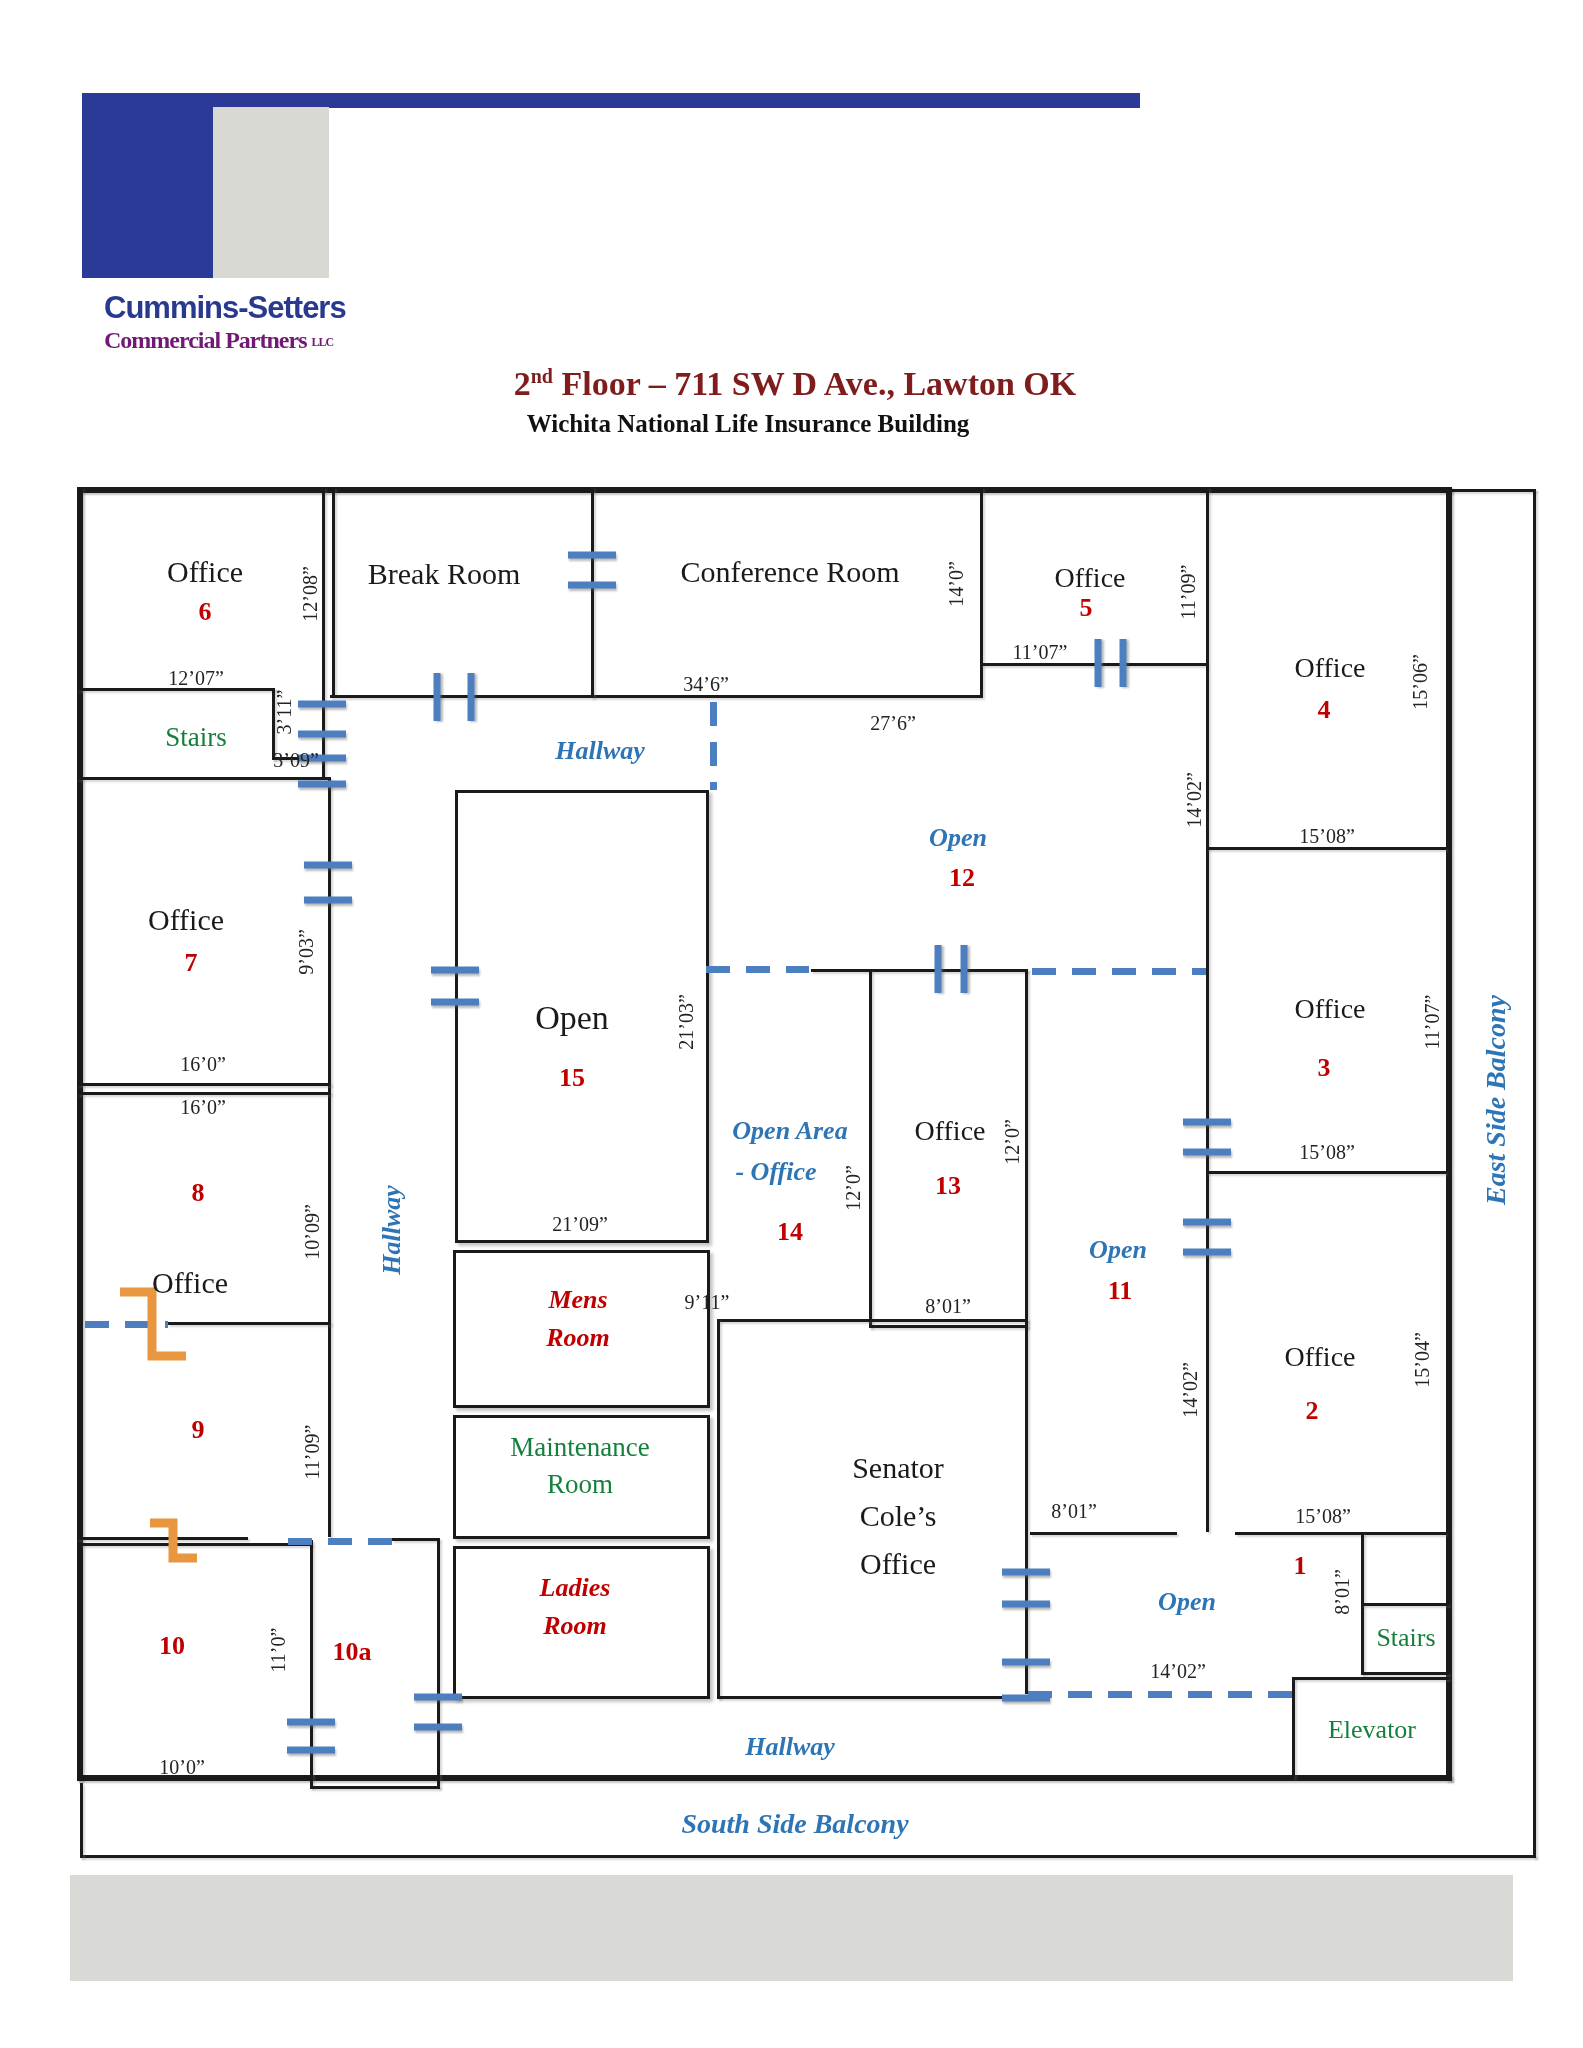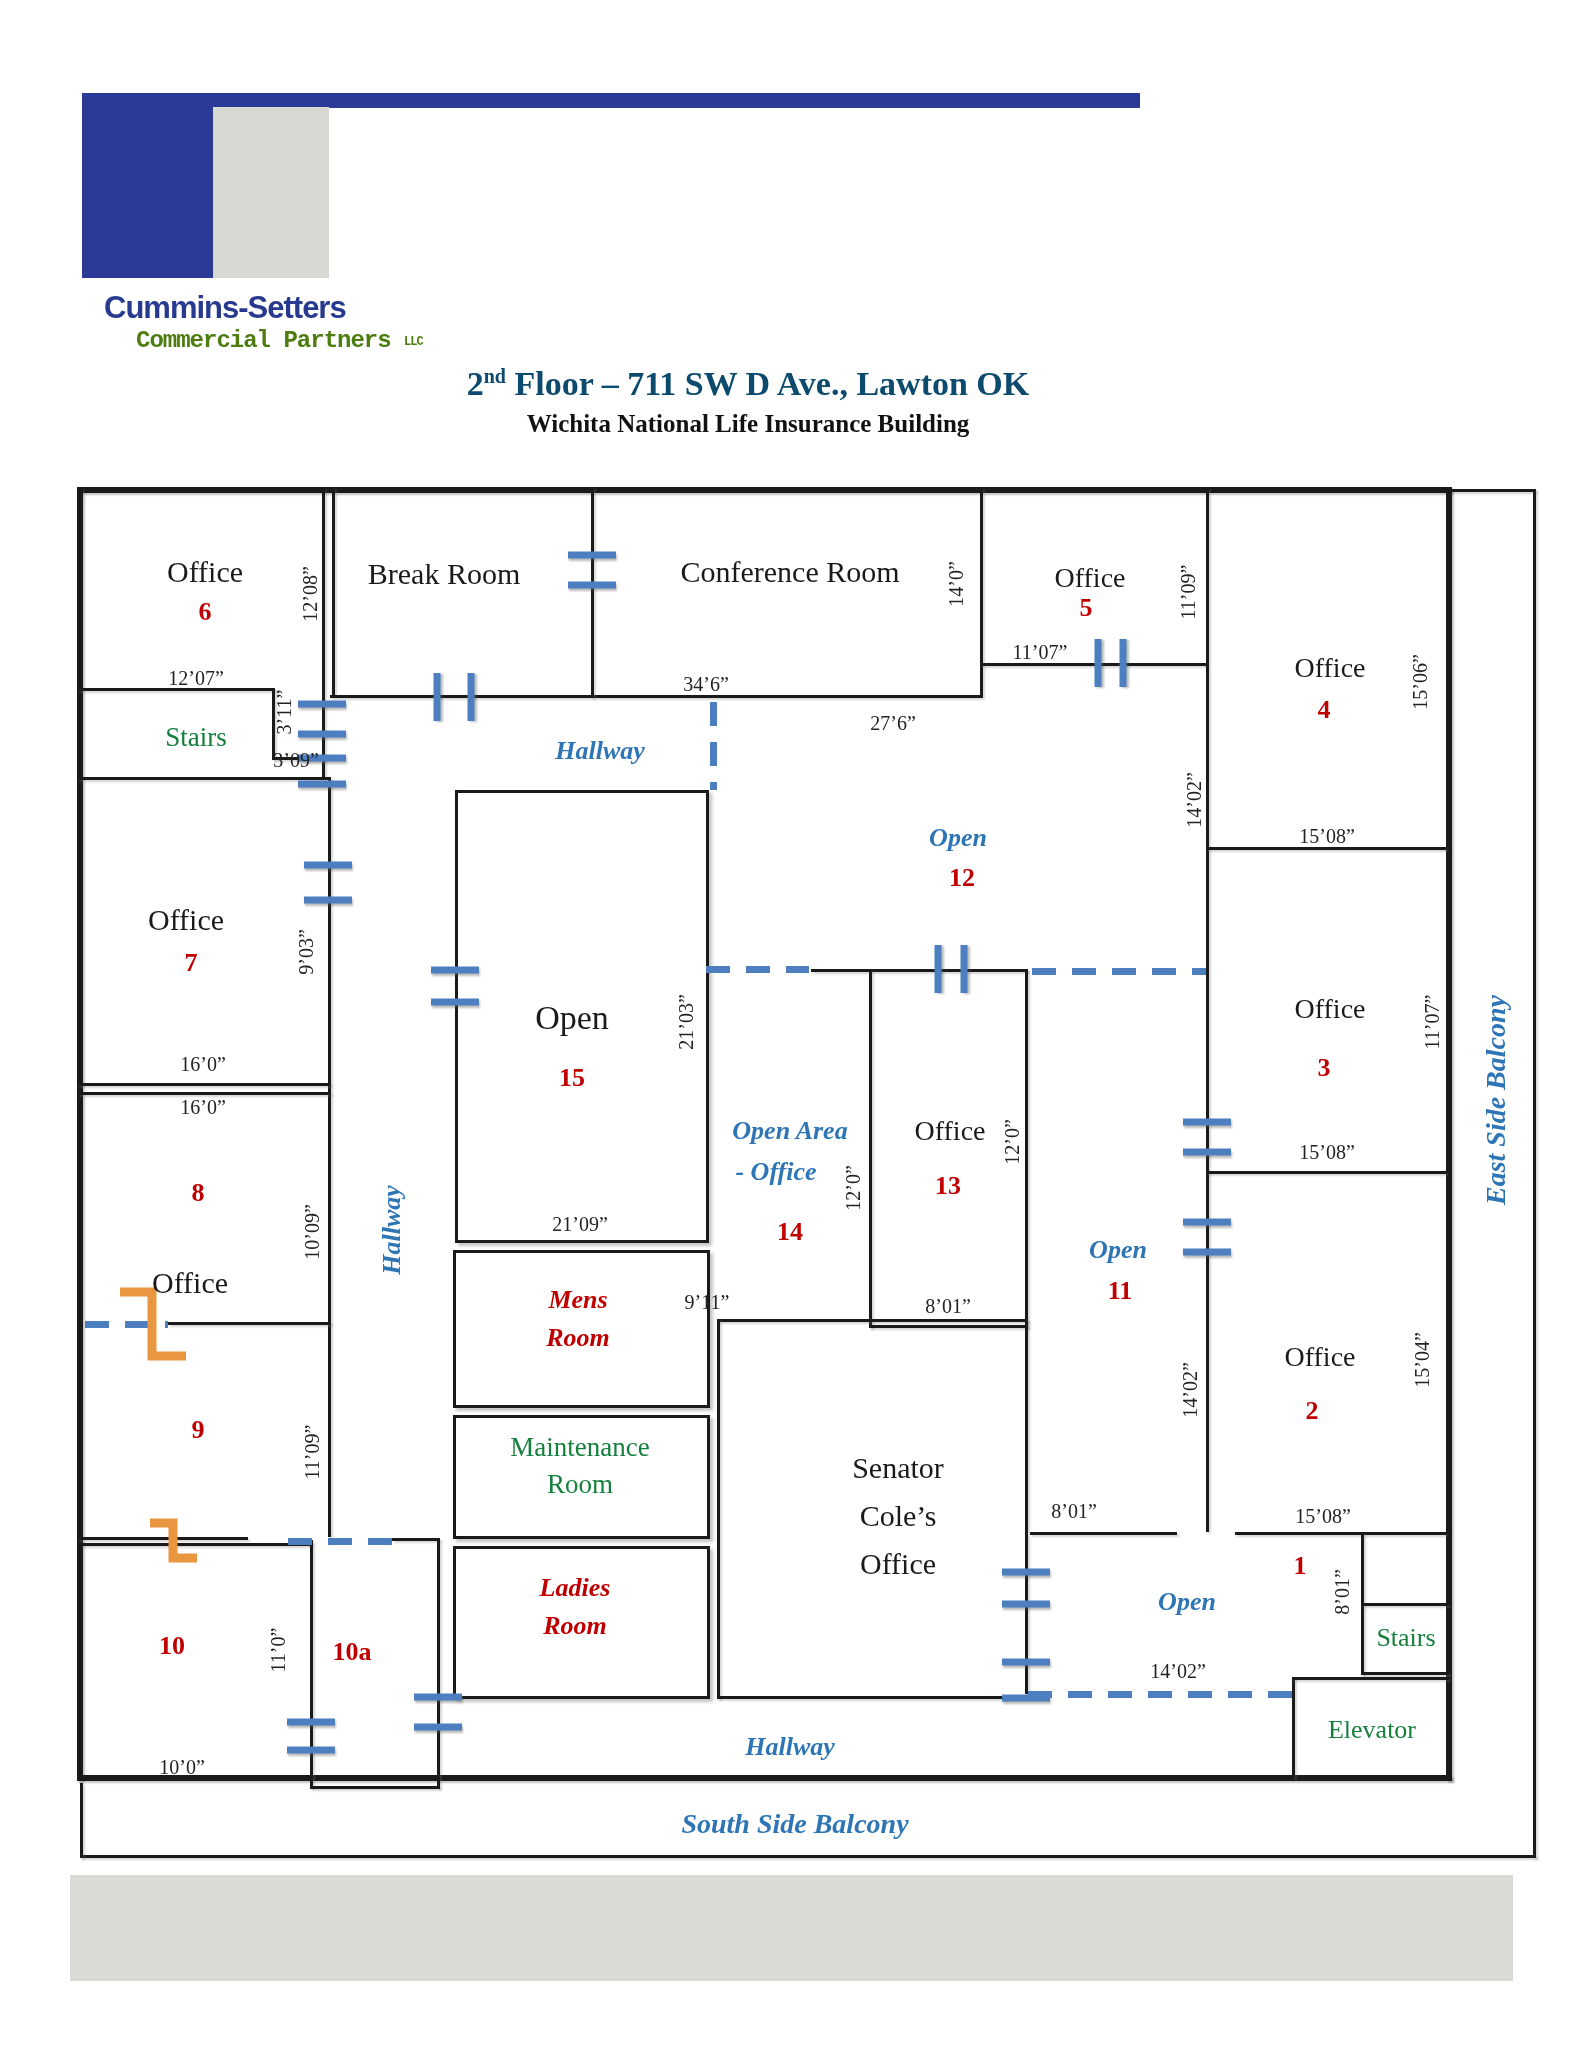--- a/index.html
+++ b/index.html
@@ -7,25 +7,25 @@
         font-family:"Liberation Serif",serif;}
   
   .hbar{position:absolute;background:#2b3a96;}
   .logo-sq{position:absolute;}
   .logo-letters{position:absolute;font-family:"Liberation Sans",sans-serif;font-weight:bold;
     font-size:100px;letter-spacing:-7px;line-height:1;}
   .logo-cs{color:#d9d9d4;}
   .logo-cp{color:#2b3a96;}
   .company1{position:absolute;font-family:"Liberation Sans",sans-serif;font-weight:bold;
     color:#283a8f;font-size:31px;letter-spacing:-1px;}
-  .company2{position:absolute;font-family:Liberation Mono, monospace;font-weight:bold;
-    color:#4d7c0f;font-size:24px;letter-spacing:-1px;margin-left:32px;}
+  .company2{position:absolute;font-family:Liberation Serif, serif;font-weight:bold;
+    color:#701a75;font-size:24px;letter-spacing:-1px;}
   .companyllc{font-size:12px;vertical-align:2px;}
-  .title{position:absolute;transform:translateX(-50%);font-weight:bold;color:#0c4a6e;
-    font-size:34px;white-space:nowrap;}
+  .title{position:absolute;transform:translateX(-50%);font-weight:bold;color:#7f1d1d;
+    font-size:34px;white-space:nowrap;margin-left:47px;}
   .title sup{font-size:20px;}
   .subtitle{position:absolute;transform:translateX(-50%);font-weight:bold;color:#111;
     font-size:25px;white-space:nowrap;}
   
   .wall{position:absolute;background:#1a1a1a;box-shadow:2px 2px 2px rgba(90,90,90,.35);}
   .room-rect{position:absolute;border:3px solid #1a1a1a;background:#fff;
     box-shadow:3px 3px 3px rgba(90,90,90,.35);}
   .thin{box-shadow:2px 2px 2px rgba(120,120,120,.3);}
   .lbl{position:absolute;transform:translate(-50%,-50%);white-space:nowrap;color:#1a1a1a;}
   .rot{transform:translate(-50%,-50%) rotate(-90deg);}

